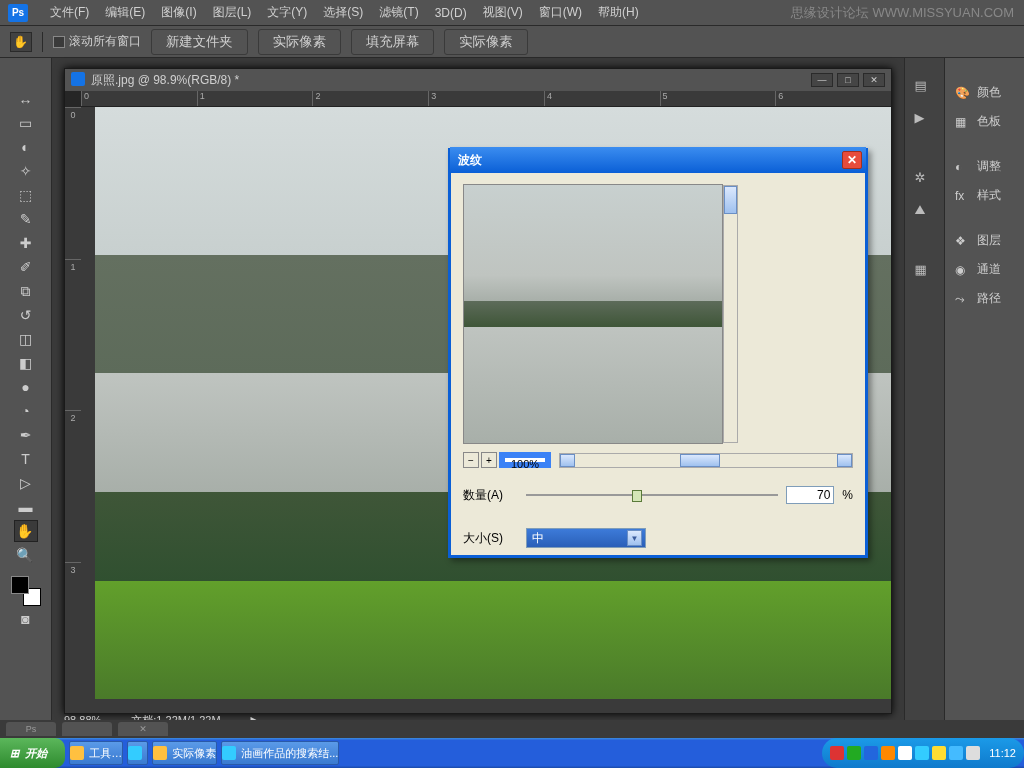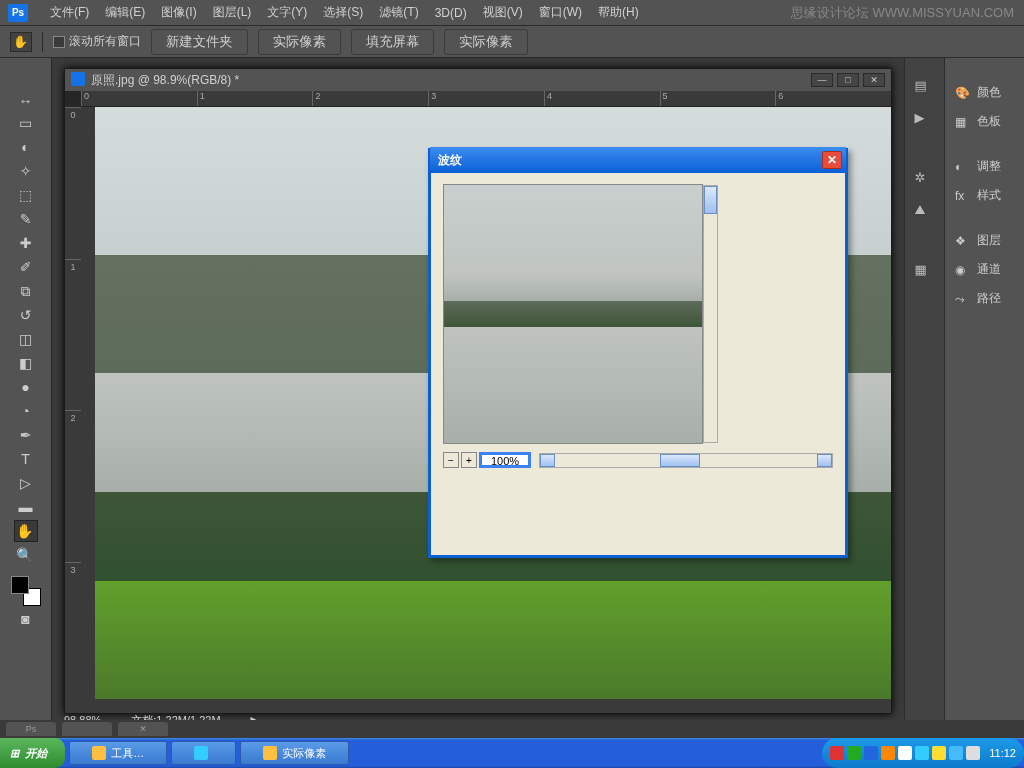--- a/index.html
+++ b/index.html
@@ -35,50 +35,50 @@
 .canvas { flex: 1; background: #3a3a3a; position: relative; overflow: hidden; }
 .photo { position: absolute; left: 14px; right: 0; top: 0; bottom: 14px; background: linear-gradient(#d5dcdc 0%, #c8d0cf 25%, #647060 25%, #5d6b5a 45%, #bfc4c0 45%, #a8afa9 65%, #3f5638 65%, #305030 80%, #62a02b 80%, #4a7a2a 100%); }
 .status { position: absolute; left: 12px; bottom: 6px; right: 12px; height: 16px; display: flex; align-items: center; gap: 30px; font-size: 11px; color: #ccc; }
 .right-dock { width: 40px; background: #424242; border-left: 1px solid #2a2a2a; display: flex; flex-direction: column; align-items: center; gap: 14px; padding-top: 20px; }
 .dock-icon { width: 20px; height: 18px; color: #bbb; font-size: 13px; }
 .right-panels { width: 80px; background: #535353; border-left: 1px solid #2a2a2a; padding-top: 20px; }
 .panel-row { display: flex; align-items: center; gap: 6px; padding: 6px 10px; color: #ccc; }
 .panel-row .icon { width: 16px; }
 .panel-sep { height: 16px; }
 
-.dialog { position: absolute; left: 428px; top: 148px; width: 420px; height: 410px; background: #ece9d8; border: 3px solid #0a5fd6; border-top: none; box-shadow: 3px 3px 6px rgba(0,0,0,0.4); font-size: 12px; color: #000; }
+.dialog { position: absolute; left: 448px; top: 148px; width: 420px; height: 410px; background: #ece9d8; border: 3px solid #0a5fd6; border-top: none; box-shadow: 3px 3px 6px rgba(0,0,0,0.4); font-size: 12px; color: #000; }
 .dlg-titlebar { height: 26px; background: linear-gradient(#3b8df0, #0a5fd6); display: flex; align-items: center; justify-content: space-between; padding: 0 4px 0 8px; color: #fff; font-weight: bold; margin: -1px; }
 .dlg-close { width: 20px; height: 18px; background: #e74c3c; border: 1px solid #a03020; color: #fff; display: flex; align-items: center; justify-content: center; font-weight: bold; border-radius: 2px; }
 .dlg-body { padding: 12px; display: flex; gap: 14px; }
 .dlg-left { flex: 1; }
 .preview { width: 260px; height: 260px; border: 1px solid #888; background: linear-gradient(#c8d0cf 0%, #bfc4c0 35%, #a8afa9 45%, #5d6b5a 45%, #3f5638 55%, #bfc4c0 55%, #a8afa9 100%); position: relative; }
 .preview-scroll-v { position: absolute; right: -16px; top: 0; bottom: 0; width: 15px; background: #ece9d8; border: 1px solid #aaa; }
 .preview-scroll-v .thumb { position: absolute; left: 0; right: 0; top: 0; height: 28px; background: linear-gradient(#dbe8fd,#9fc1ef); border: 1px solid #6a8fc5; }
 .zoom-row { display: flex; align-items: center; margin-top: 8px; gap: 2px; }
 .zoom-btn { width: 16px; height: 16px; background: #ece9d8; border: 1px solid #888; font-size: 10px; display: flex; align-items: center; justify-content: center; }
-.zoom-val { width: 52px; height: 16px; border: 3px solid #3b82f6; text-align: center; font-size: 11px; background: #fff; }
+.zoom-val { width: 52px; height: 16px; border: 6px solid #3b82f6; text-align: center; font-size: 11px; background: #fff; }
 .zoom-scroll { flex: 1; height: 15px; background: #ece9d8; border: 1px solid #aaa; margin-left: 6px; display: flex; }
 .zoom-scroll .arrow { width: 15px; background: linear-gradient(#dbe8fd,#9fc1ef); border: 1px solid #6a8fc5; }
 .zoom-scroll .track { flex: 1; position: relative; }
 .zoom-scroll .thumb { position: absolute; left: 40%; width: 40px; top: 0; bottom: 0; background: linear-gradient(#dbe8fd,#9fc1ef); border: 1px solid #6a8fc5; }
 .param-row { display: flex; align-items: center; margin-top: 18px; gap: 8px; }
 .param-row .label { width: 55px; }
 .param-row input[type=text] { width: 48px; height: 18px; border: 1px solid #7f9db9; text-align: right; padding-right: 3px; font-size: 12px; }
 .slider { flex: 1; height: 14px; position: relative; }
 .slider .track { position: absolute; left: 0; right: 0; top: 6px; height: 2px; background: #999; }
 .slider .thumb { position: absolute; top: 2px; width: 10px; height: 12px; background: #d4e6b6; border: 1px solid #5a7a3a; }
 .combo { width: 120px; height: 20px; border: 1px solid #7f9db9; background: linear-gradient(#3d7bd9,#2a5fb8); color: #fff; display: flex; align-items: center; justify-content: space-between; padding: 0 3px 0 5px; }
 .combo .arrow { width: 15px; height: 16px; background: linear-gradient(#dbe8fd,#9fc1ef); border: 1px solid #6a8fc5; color: #3a5a9a; display: flex; align-items: center; justify-content: center; font-size: 8px; }
 .dlg-right { width: 88px; display: flex; flex-direction: column; gap: 6px; }
 .dlg-btn { height: 22px; border: 1px solid #888; background: #ece9d8; border-radius: 2px; display: flex; align-items: center; justify-content: center; }
 .dlg-btn.default { border: 2px solid #3b7dd8; }
 
 .taskbar { position: absolute; left: 0; right: 0; bottom: 0; height: 30px; background: linear-gradient(#3c8cde, #245edb 8%, #245edb 92%, #1a4aa8); display: flex; align-items: center; font-size: 11px; color: #fff; }
 .start { height: 30px; padding: 0 18px 0 10px; background: linear-gradient(#5bb75b, #2e8b2e); display: flex; align-items: center; gap: 6px; font-weight: bold; border-radius: 0 10px 10px 0; font-style: italic; }
-.task-item { height: 24px; margin-left: 4px; padding: 0 22px; background: linear-gradient(#5a9ae8, #3a7ad0); border: 1px solid #2a5aa8; display: flex; align-items: center; gap: 5px; border-radius: 2px; max-width: 160px; overflow: hidden; white-space: nowrap; }
+.task-item { height: 24px; margin-left: 4px; padding: 0 0; background: linear-gradient(#5a9ae8, #3a7ad0); border: 1px solid #2a5aa8; display: flex; align-items: center; gap: 5px; border-radius: 2px; max-width: 160px; overflow: hidden; white-space: nowrap; }
 .task-item .mini { width: 14px; height: 14px; background: #ffc040; border-radius: 2px; }
 .tray { margin-left: auto; height: 30px; background: linear-gradient(#1b9ae8,#0f7acc); display: flex; align-items: center; gap: 3px; padding: 0 8px; border-radius: 15px; }
 .tray-icon { width: 14px; height: 14px; border-radius: 2px; }
 .clock { margin-left: 6px; }
 .tab-strip { position: absolute; left: 0; bottom: 30px; right: 0; height: 18px; background: #3a3a3a; display: flex; align-items: center; }
 .tab-strip .tab { width: 50px; height: 14px; background: #535353; margin-left: 6px; border-radius: 3px 3px 0 0; font-size: 9px; display:flex; align-items:center; justify-content:center; color:#999; }
 </style>
 </head>
 <body>
 
@@ -242,20 +242,36 @@
         <div class="zoom-btn">+</div>
         <div class="zoom-val">100%</div>
         <div class="zoom-scroll">
           <div class="arrow"></div>
           <div class="track">
               <div class="thumb"></div>
             </div>
           <div class="arrow"></div>
         </div>
       </div>
+      <div class="param-row">
+        <span class="label">数量(A)</span>
+        <div class="slider">
+            <div class="track"></div>
+            <div class="thumb" style="left:42%"></div>
+          </div>
+        <input type="text" value="70" style="">
+        <span>%</span>
+      </div>
+      <div class="param-row" style="margin-top:24px">
+        <span class="label">大小(S)</span>
+        <div class="combo">
+          <span>中</span>
+          <span class="arrow">▼</span>
+        </div>
+      </div>
     </div>
   </div>
 </div>
 
 <div class="tab-strip">
   <div class="tab">Ps</div>
   <div class="tab"></div>
   <div class="tab">✕</div>
 </div>
 
@@ -268,20 +284,24 @@
       <div class="mini"></div>
       <span>工具…</span>
     </div>
   <div class="task-item">
       <div class="mini" style="background:#3cf"></div>
       <span></span>
     </div>
   <div class="task-item">
       <div class="mini"></div>
       <span>实际像素</span>
+    </div>
+  <div class="task-item">
+      <div class="mini" style="background:#3cf"></div>
+      <span>油画作品的搜索结...</span>
     </div>
   <div class="tray">
     <div class="tray-icon" style="background:#d33"></div>
     <div class="tray-icon" style="background:#2a2"></div>
     <div class="tray-icon" style="background:#26d"></div>
     <div class="tray-icon" style="background:#f80"></div>
     <div class="tray-icon" style="background:#fff"></div>
     <div class="tray-icon" style="background:#3cf"></div>
     <div class="tray-icon" style="background:#fd3"></div>
     <div class="tray-icon" style="background:#4bf"></div>

